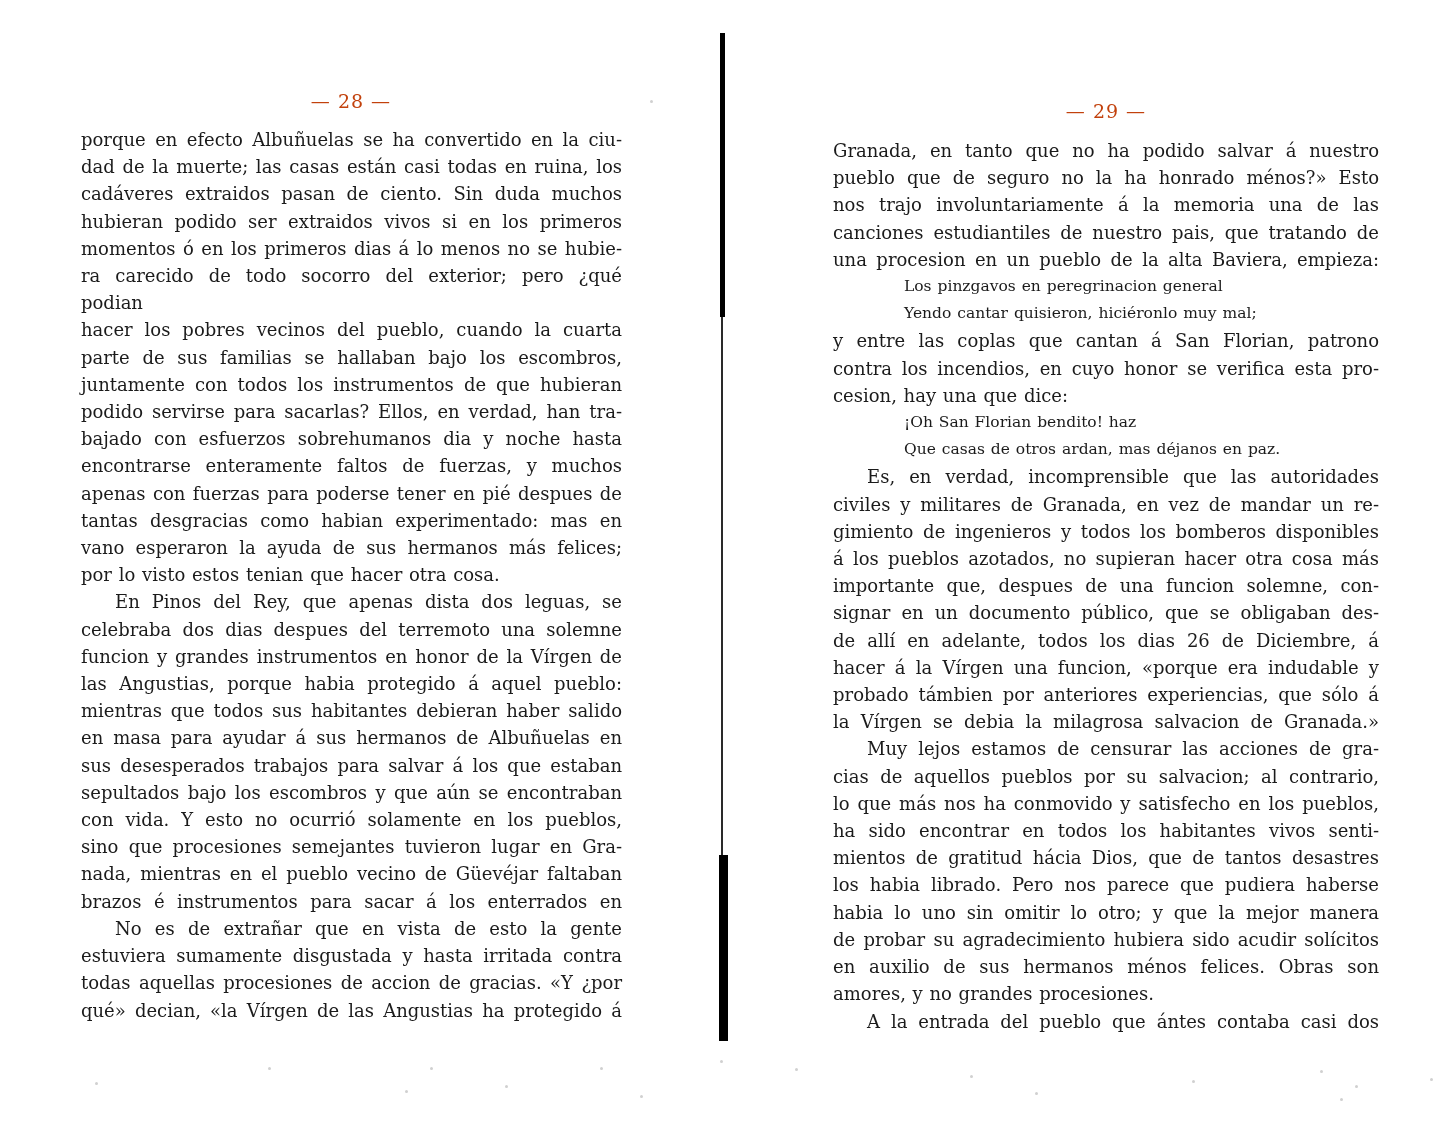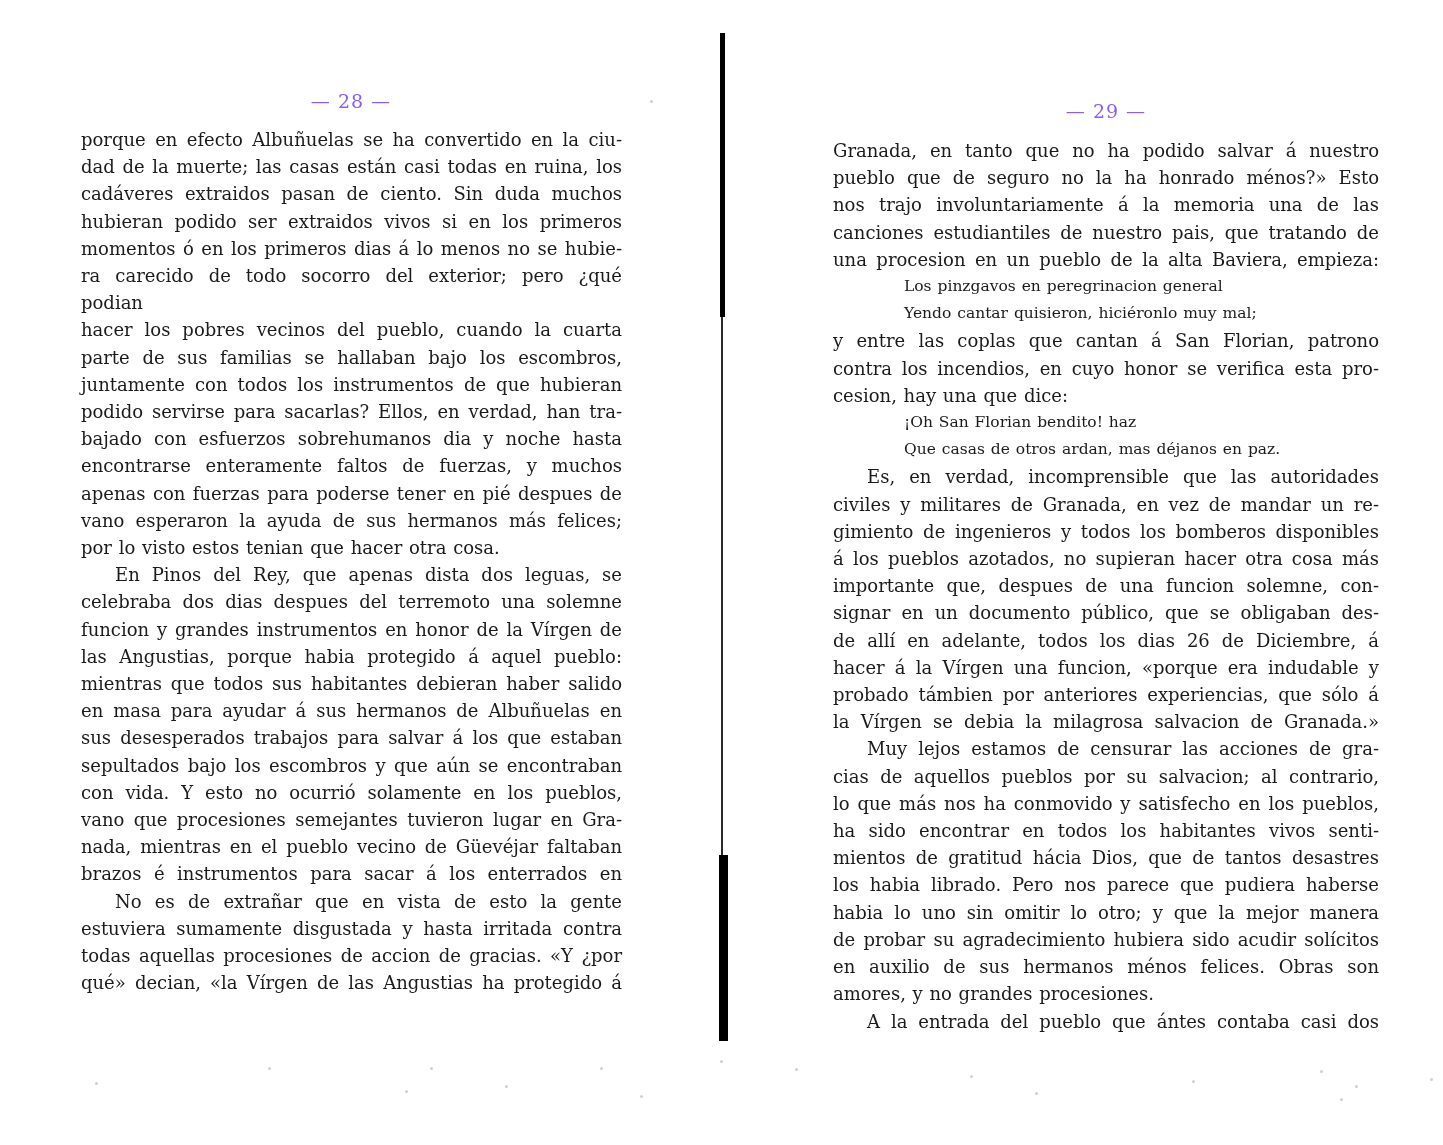--- a/index.html
+++ b/index.html
@@ -18,21 +18,21 @@
   }
   .page {
     position: absolute;
     top: 0;
   }
   .page-header {
     position: absolute;
     text-align: center;
     font-size: 19px;
     letter-spacing: 1px;
-    color: #8b5cf6;
+    color: #c2410c;
   }
   #header-left  { left: 81px;  top: 90px;  width: 540px; }
   #header-right { left: 833px; top: 100px; width: 546px; text-align: center; }
   .text-block {
     position: absolute;
     font-size: 18px;
     line-height: 27.2px;
   }
   #text-left  { left: 81px;  top: 126px; width: 541px; }
   #text-right { left: 833px; top: 137px; width: 546px; }
@@ -85,32 +85,33 @@
         <div class="line justify">hubieran podido ser extraidos vivos si en los primeros</div>
         <div class="line justify">momentos ó en los primeros dias á lo menos no se hubie-</div>
         <div class="line justify">ra carecido de todo socorro del exterior; pero ¿qué podian</div>
         <div class="line justify">hacer los pobres vecinos del pueblo, cuando la cuarta</div>
         <div class="line justify">parte de sus familias se hallaban bajo los escombros,</div>
         <div class="line justify">juntamente con todos los instrumentos de que hubieran</div>
         <div class="line justify">podido servirse para sacarlas? Ellos, en verdad, han tra-</div>
         <div class="line justify">bajado con esfuerzos sobrehumanos dia y noche hasta</div>
         <div class="line justify">encontrarse enteramente faltos de fuerzas, y muchos</div>
         <div class="line justify">apenas con fuerzas para poderse tener en pié despues de</div>
+        <div class="line justify">tantas desgracias como habian experimentado: mas en</div>
         <div class="line justify">vano esperaron la ayuda de sus hermanos más felices;</div>
         <div class="line plain">por lo visto estos tenian que hacer otra cosa.</div>
         <div class="line justify indent">En Pinos del Rey, que apenas dista dos leguas, se</div>
         <div class="line justify">celebraba dos dias despues del terremoto una solemne</div>
         <div class="line justify">funcion y grandes instrumentos en honor de la Vírgen de</div>
         <div class="line justify">las Angustias, porque habia protegido á aquel pueblo:</div>
         <div class="line justify">mientras que todos sus habitantes debieran haber salido</div>
         <div class="line justify">en masa para ayudar á sus hermanos de Albuñuelas en</div>
         <div class="line justify">sus desesperados trabajos para salvar á los que estaban</div>
         <div class="line justify">sepultados bajo los escombros y que aún se encontraban</div>
         <div class="line justify">con vida. Y esto no ocurrió solamente en los pueblos,</div>
-        <div class="line justify">vano que procesiones semejantes tuvieron lugar en Gra-</div>
+        <div class="line justify">sino que procesiones semejantes tuvieron lugar en Gra-</div>
         <div class="line justify">nada, mientras en el pueblo vecino de Güevéjar faltaban</div>
         <div class="line justify">brazos é instrumentos para sacar á los enterrados en</div>
         <div class="line justify indent">No es de extrañar que en vista de esto la gente</div>
         <div class="line justify">estuviera sumamente disgustada y hasta irritada contra</div>
         <div class="line justify">todas aquellas procesiones de accion de gracias. «Y ¿por</div>
         <div class="line justify">qué» decian, «la Vírgen de las Angustias ha protegido á</div>
       </div>
   </div>
 
   <div class="page">

